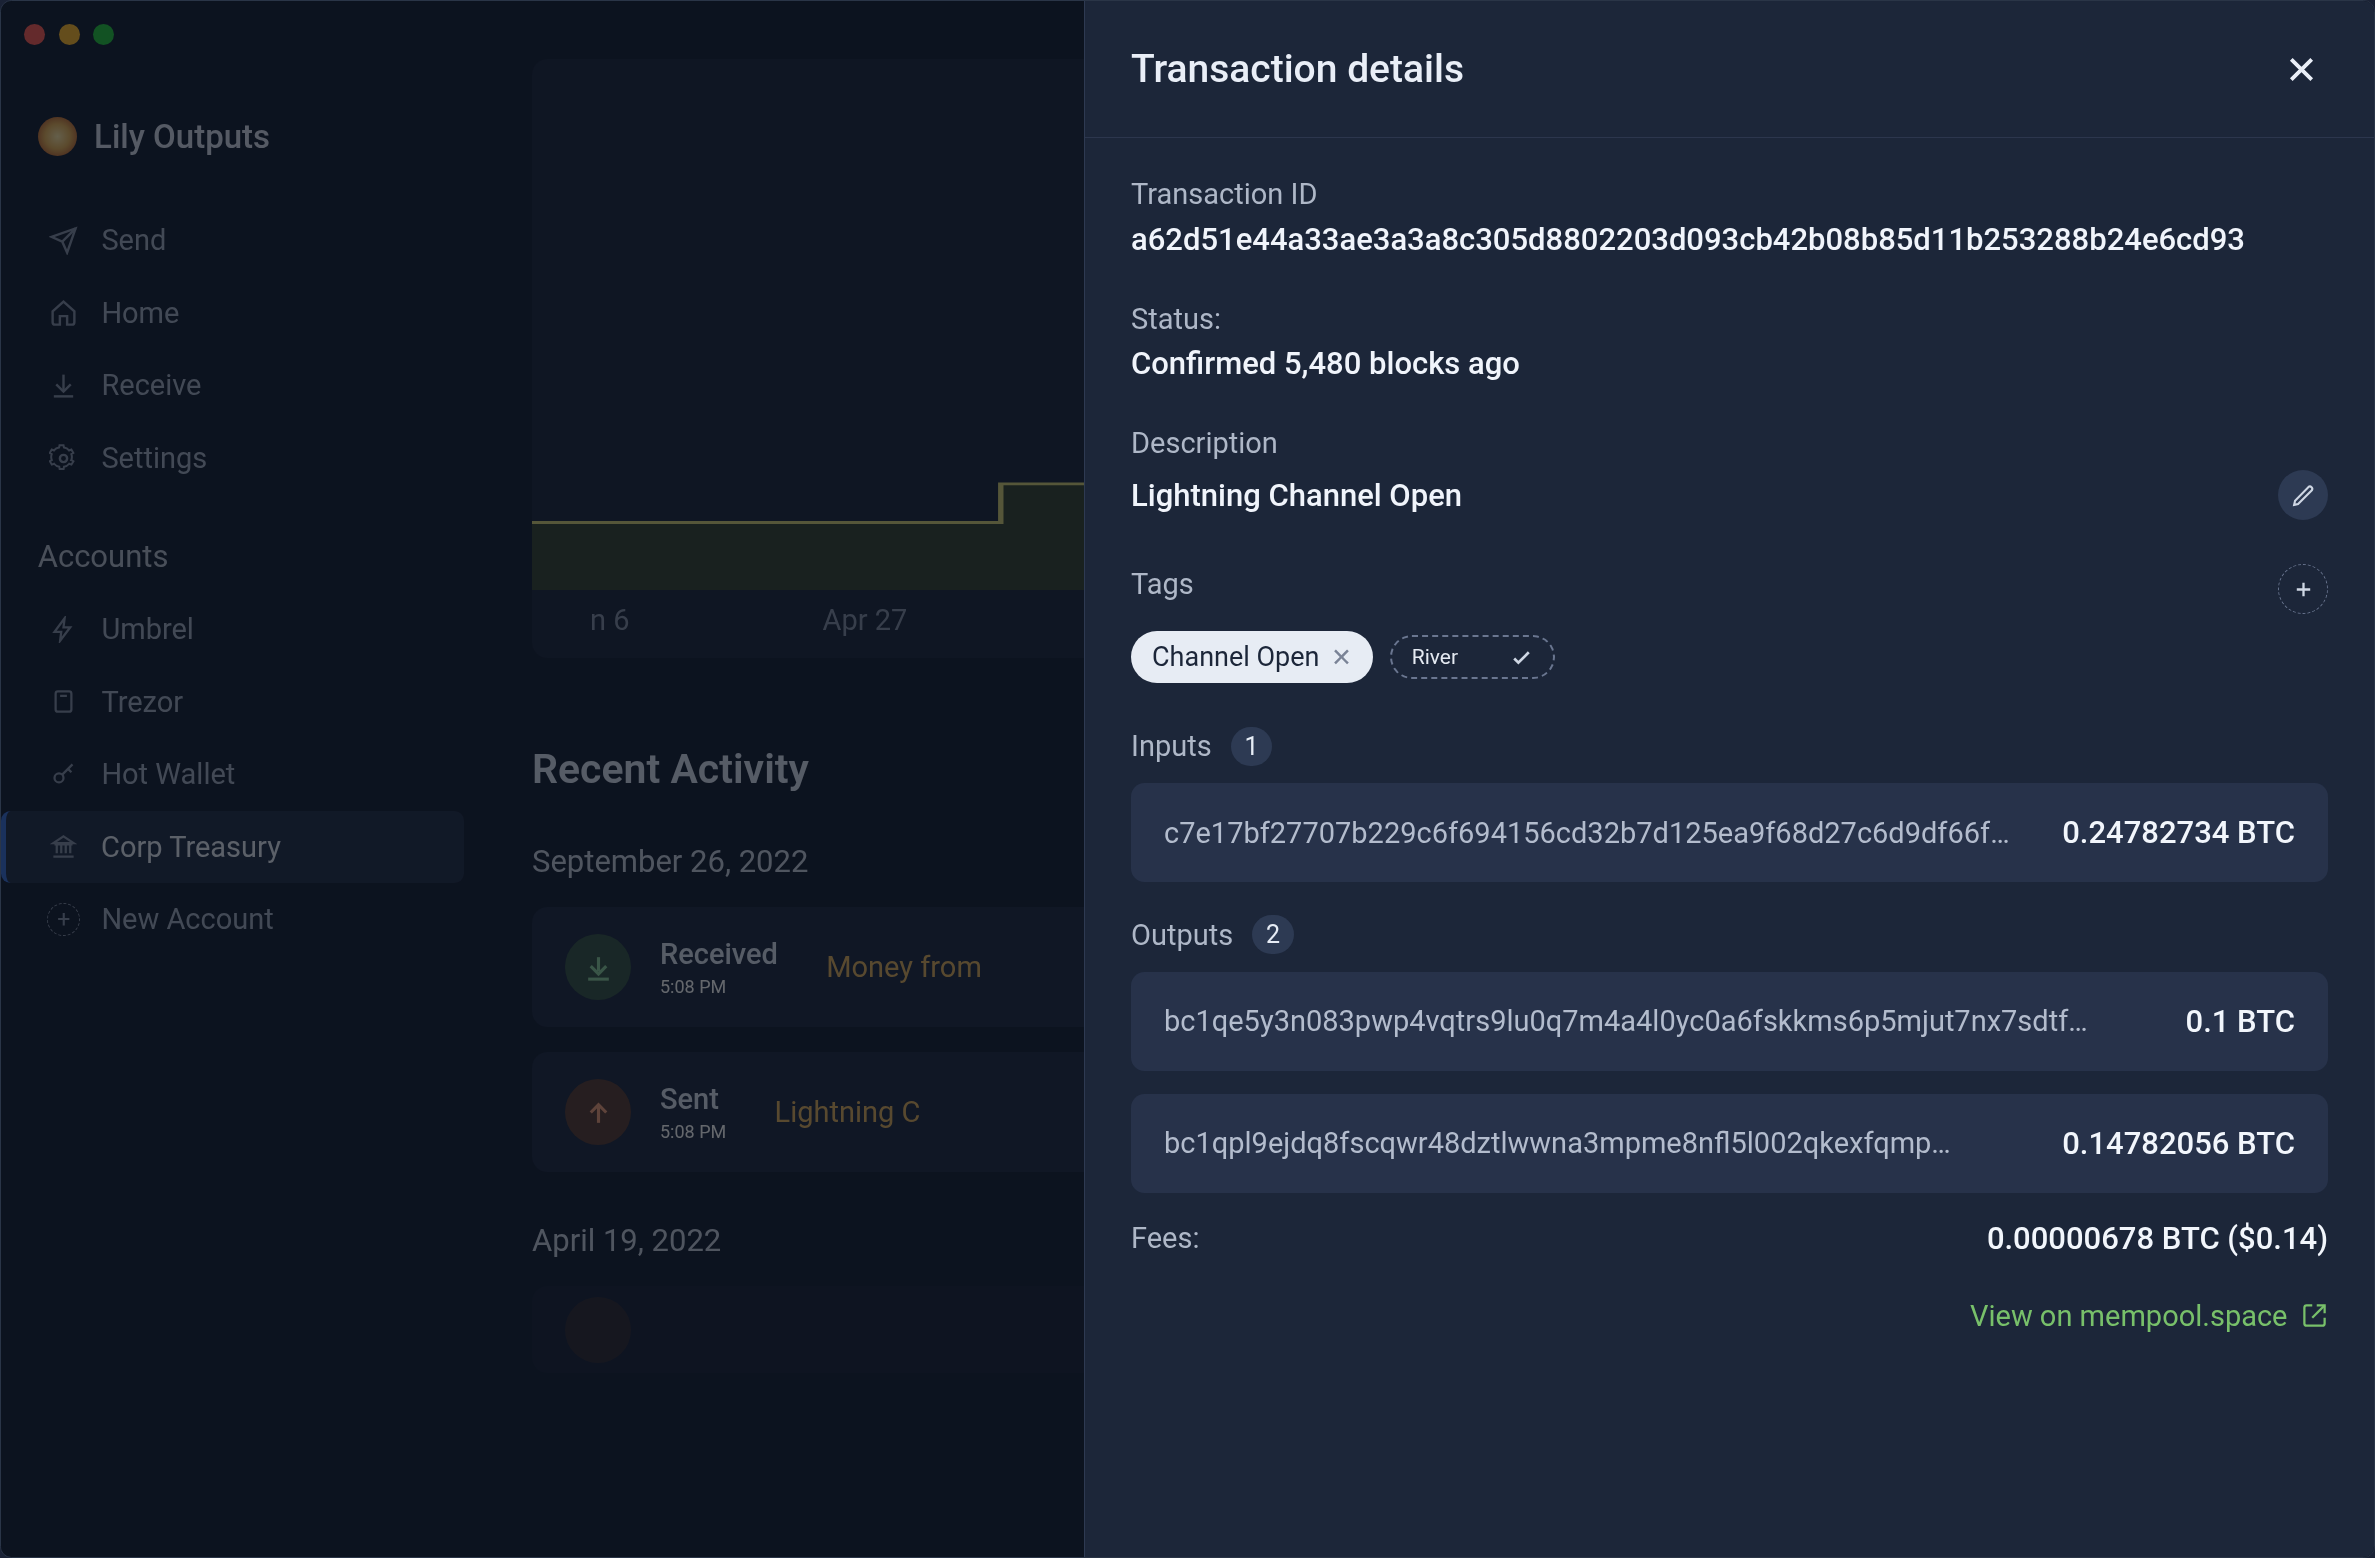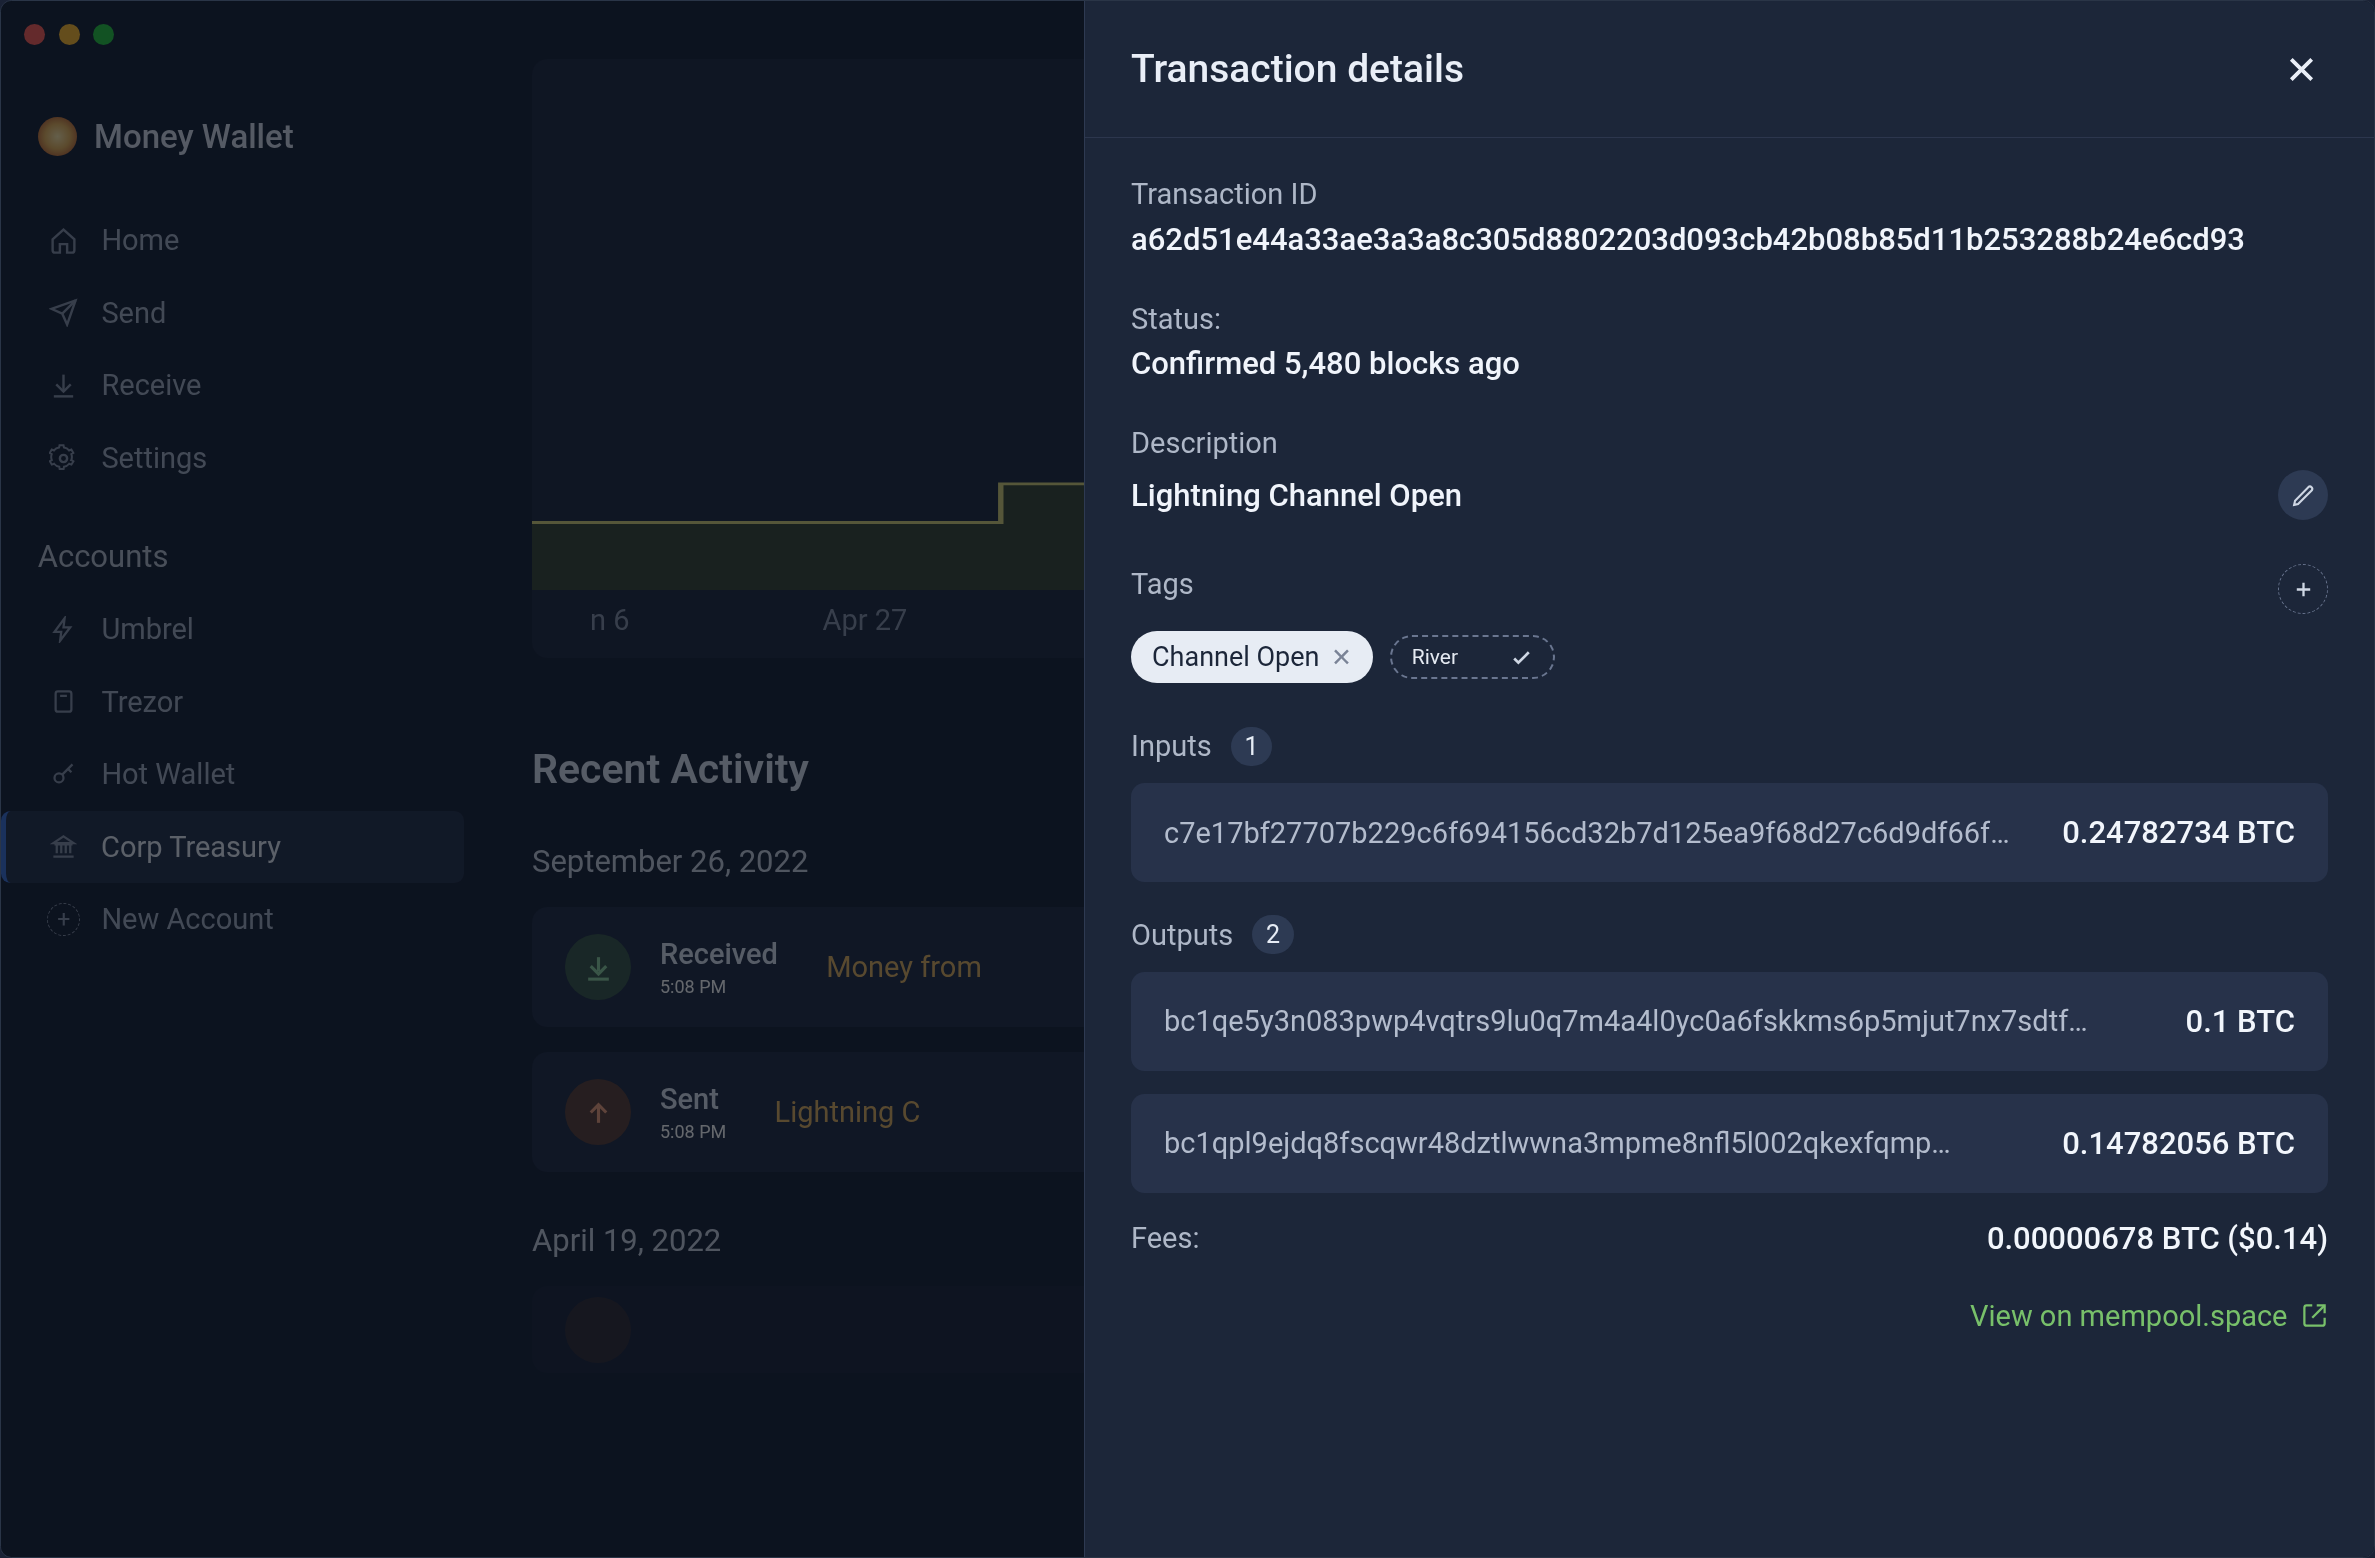--- a/index.html
+++ b/index.html
@@ -80,39 +80,39 @@
   <span class="tl-red"></span>
   <span class="tl-yellow"></span>
   <span class="tl-green"></span>
 </div>
 
 <div class="shell">
 
   <aside class="sidebar">
     <div class="brand">
       <div class="brand-logo"></div>
-      <div class="brand-name">Money Wallet</div>
-    </div>
-
-    <div class="nav-item">
-      <span class="ic">
-        <svg width="29" height="29" viewBox="0 0 24 24" fill="none" stroke="currentColor" stroke-width="2">
-            <path d="M3 11l9-8 9 8v9a2 2 0 0 1-2 2h-4v-7h-6v7H5a2 2 0 0 1-2-2z"></path>
-          </svg>
-      </span>
-      <span>Home</span>
-    </div>
+      <div class="brand-name">Lily Outputs</div>
+    </div>
+
     <div class="nav-item">
       <span class="ic">
         <svg width="29" height="29" viewBox="0 0 24 24" fill="none" stroke="currentColor" stroke-width="2">
             <path d="M22 2L11 13"></path>
             <path d="M22 2l-7 20-4-9-9-4 20-7z"></path>
           </svg>
       </span>
       <span>Send</span>
+    </div>
+    <div class="nav-item">
+      <span class="ic">
+        <svg width="29" height="29" viewBox="0 0 24 24" fill="none" stroke="currentColor" stroke-width="2">
+            <path d="M3 11l9-8 9 8v9a2 2 0 0 1-2 2h-4v-7h-6v7H5a2 2 0 0 1-2-2z"></path>
+          </svg>
+      </span>
+      <span>Home</span>
     </div>
     <div class="nav-item">
       <span class="ic">
         <svg width="29" height="29" viewBox="0 0 24 24" fill="none" stroke="currentColor" stroke-width="2">
             <path d="M12 3v14"></path>
             <path d="M6 11l6 6 6-6"></path>
             <path d="M4 21h16"></path>
           </svg>
       </span>
       <span>Receive</span>

